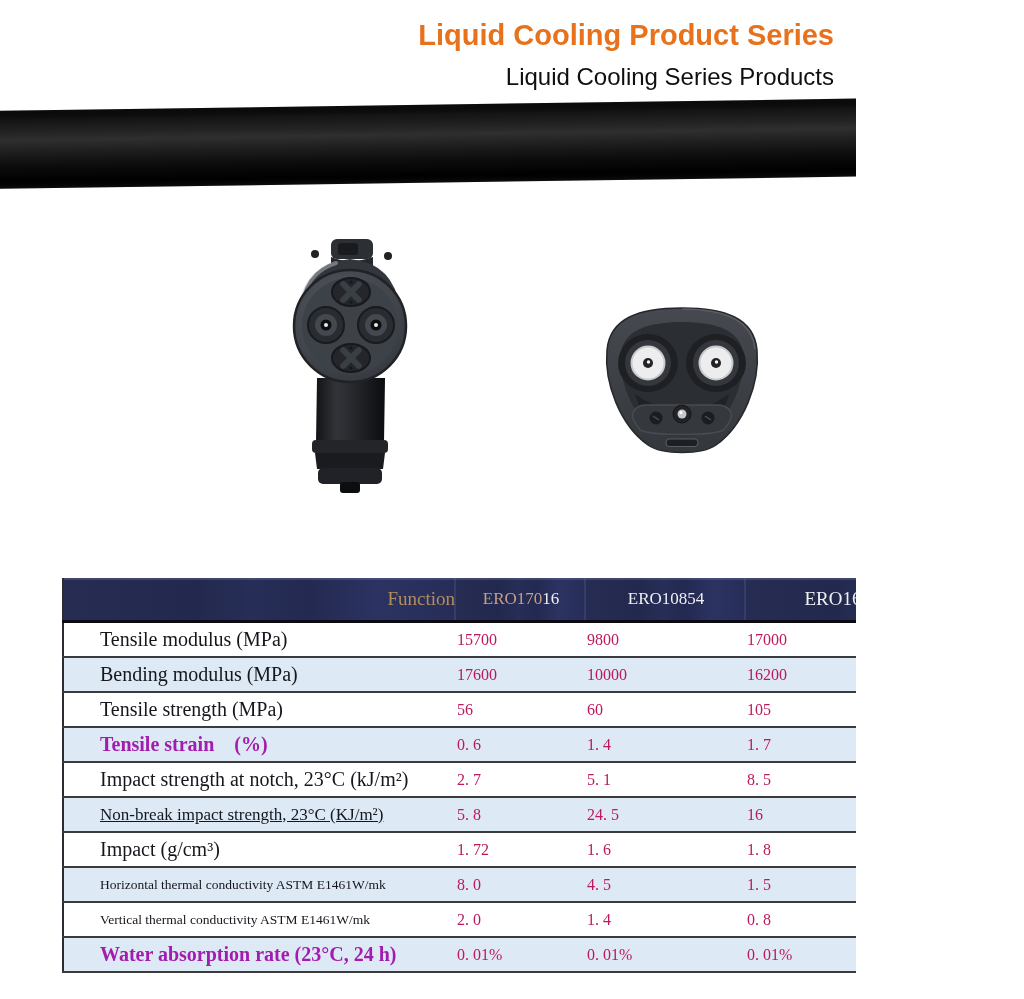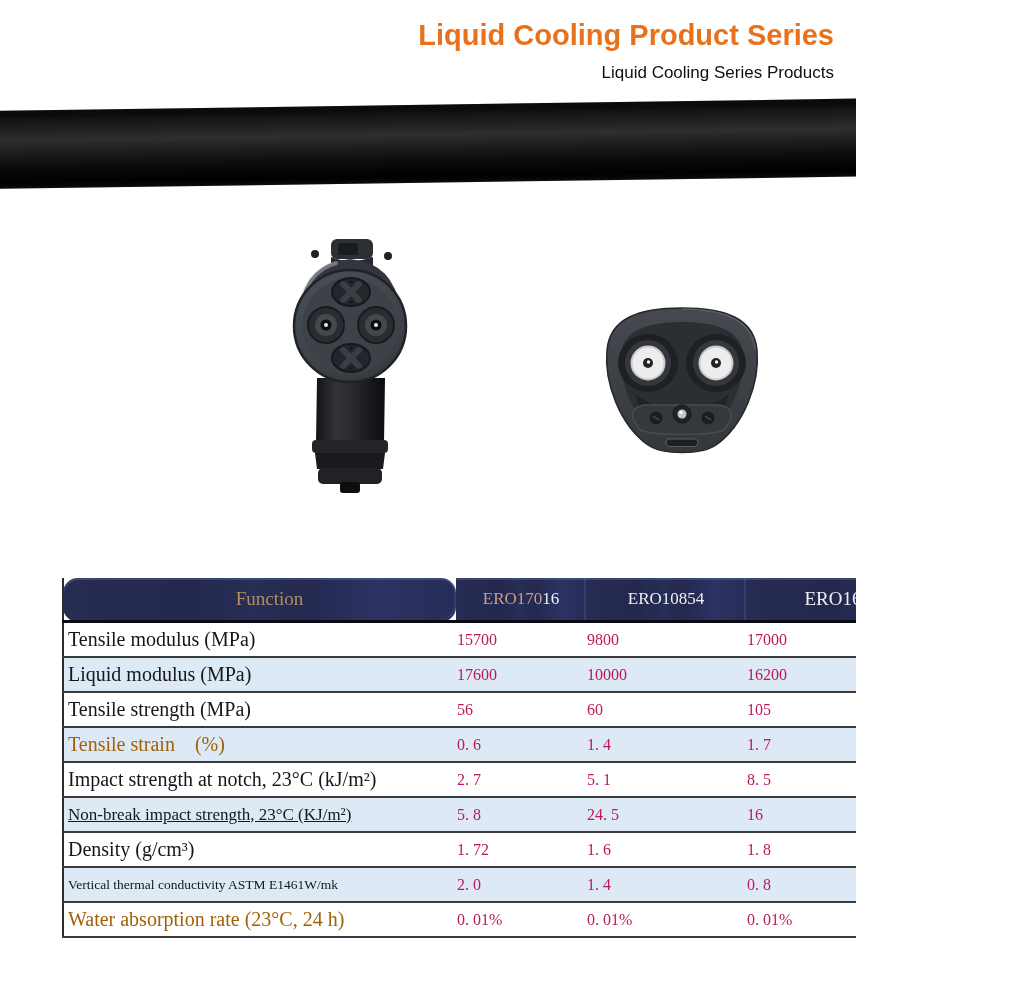--- a/index.html
+++ b/index.html
@@ -3,21 +3,21 @@
 <meta charset="utf-8">
 <style>
   html,body{margin:0;padding:0;background:#ffffff;}
   .page{position:relative;width:856px;height:999px;background:#ffffff;overflow:hidden;
         font-family:"Liberation Serif", serif;}
 
   
   .titles{position:absolute;top:20px;right:22px;text-align:right;
           font-family:"Liberation Sans", sans-serif;}
   .title{font-size:29px;font-weight:bold;color:#E8711C;line-height:1.1;}
-  .subtitle{margin-top:12px;font-size:17px;color:#0e0f12;line-height:1.1;}
+  .subtitle{margin-top:12px;font-size:24px;color:#0e0f12;line-height:1.1;}
 
   
   .tube{position:absolute;left:-12px;top:111px;width:1002px;height:78px;
         border-radius:0 39px 39px 0 / 0 39px 39px 0;
         background:linear-gradient(180deg,#000 0%,#141414 12%,#232323 28%,#2f2f2f 38%,
                    #1c1c1c 55%,#0c0c0c 72%,#020202 88%,#000 100%);
         transform:rotate(-0.82deg);transform-origin:0 50%;
         box-shadow:inset -6px 0 10px -2px rgba(120,120,120,.35);}
 
   
@@ -25,32 +25,32 @@
   .connector-socket{position:absolute;left:603px;top:306px;width:158px;height:152px;}
 
   
   table.spec{position:absolute;left:62px;top:578px;width:947px;
              border-collapse:collapse;table-layout:fixed;
              border-left:2px solid #2b2b33;border-bottom:2px solid #3b3b3b;}
   table.spec thead th{height:40px;font-weight:normal;vertical-align:middle;
       background:linear-gradient(90deg,#262c52 0%,#23294e 34%,#272e57 48%,#232950 62%,#2c3362 80%,#272d58 100%);
       box-shadow:inset 0 2px 0 rgba(130,140,190,.28), inset -2px 0 0 rgba(130,140,190,.18);
       border-bottom:3px solid #0a0a12;}
-  th.fn{text-align:center;padding-left:20px;font-size:19px;color:#B28E5C;border-radius:15px;}
+  th.fn{text-align:right;padding-left:20px;font-size:19px;color:#B28E5C;}
   th.c1,th.c2{font-size:17px;color:#eef0f4;text-align:center;}
   th.c1 .accent{color:#C79E8A;}
   th.c3{font-size:19px;color:#eef0f4;}
 
   table.spec tbody td{border-top:2px solid #3b3b3b;height:31px;vertical-align:middle;}
   tbody tr:nth-child(even) td{background:#DDE9F5;}
-  td.label{padding-left:4px;color:#15171d;}
+  td.label{padding-left:36px;color:#15171d;}
   tr.lg td.label{font-size:20px;}
   tr.md td.label{font-size:17px;text-decoration:underline;}
   tr.sm td.label{font-size:13.5px;}
-  tr.navy td.label{color:#a16207;}
+  tr.navy td.label{color:#a21caf;font-weight:bold;}
   td.val{text-align:left;font-size:16px;color:#be185d;}
   td.val.c3{padding-right:70px;}
 </style>
 </head>
 <body>
 
 <div class="page">
 
   <div class="titles">
     <div class="title">Liquid Cooling Product Series</div>
@@ -159,21 +159,21 @@
       </tr>
     </thead>
     <tbody>
       <tr class="lg">
         <td class="label">Tensile modulus (MPa)</td>
         <td class="val">15700</td>
         <td class="val">9800</td>
         <td class="val c3">17000</td>
       </tr>
       <tr class="lg">
-        <td class="label">Liquid modulus (MPa)</td>
+        <td class="label">Bending modulus (MPa)</td>
         <td class="val">17600</td>
         <td class="val">10000</td>
         <td class="val c3">16200</td>
       </tr>
       <tr class="lg">
         <td class="label">Tensile strength (MPa)</td>
         <td class="val">56</td>
         <td class="val">60</td>
         <td class="val c3">105</td>
       </tr>
@@ -189,24 +189,30 @@
         <td class="val">5. 1</td>
         <td class="val c3">8. 5</td>
       </tr>
       <tr class="md">
         <td class="label">Non-break impact strength, 23°C (KJ/m²)</td>
         <td class="val">5. 8</td>
         <td class="val">24. 5</td>
         <td class="val c3">16</td>
       </tr>
       <tr class="lg">
-        <td class="label">Density (g/cm³)</td>
+        <td class="label">Impact (g/cm³)</td>
         <td class="val">1. 72</td>
         <td class="val">1. 6</td>
         <td class="val c3">1. 8</td>
+      </tr>
+      <tr class="sm">
+        <td class="label">Horizontal thermal conductivity ASTM E1461W/mk</td>
+        <td class="val">8. 0</td>
+        <td class="val">4. 5</td>
+        <td class="val c3">1. 5</td>
       </tr>
       <tr class="sm">
         <td class="label">Vertical thermal conductivity ASTM E1461W/mk</td>
         <td class="val">2. 0</td>
         <td class="val">1. 4</td>
         <td class="val c3">0. 8</td>
       </tr>
       <tr class="lg navy">
         <td class="label">Water absorption rate (23°C, 24 h)</td>
         <td class="val">0. 01%</td>

